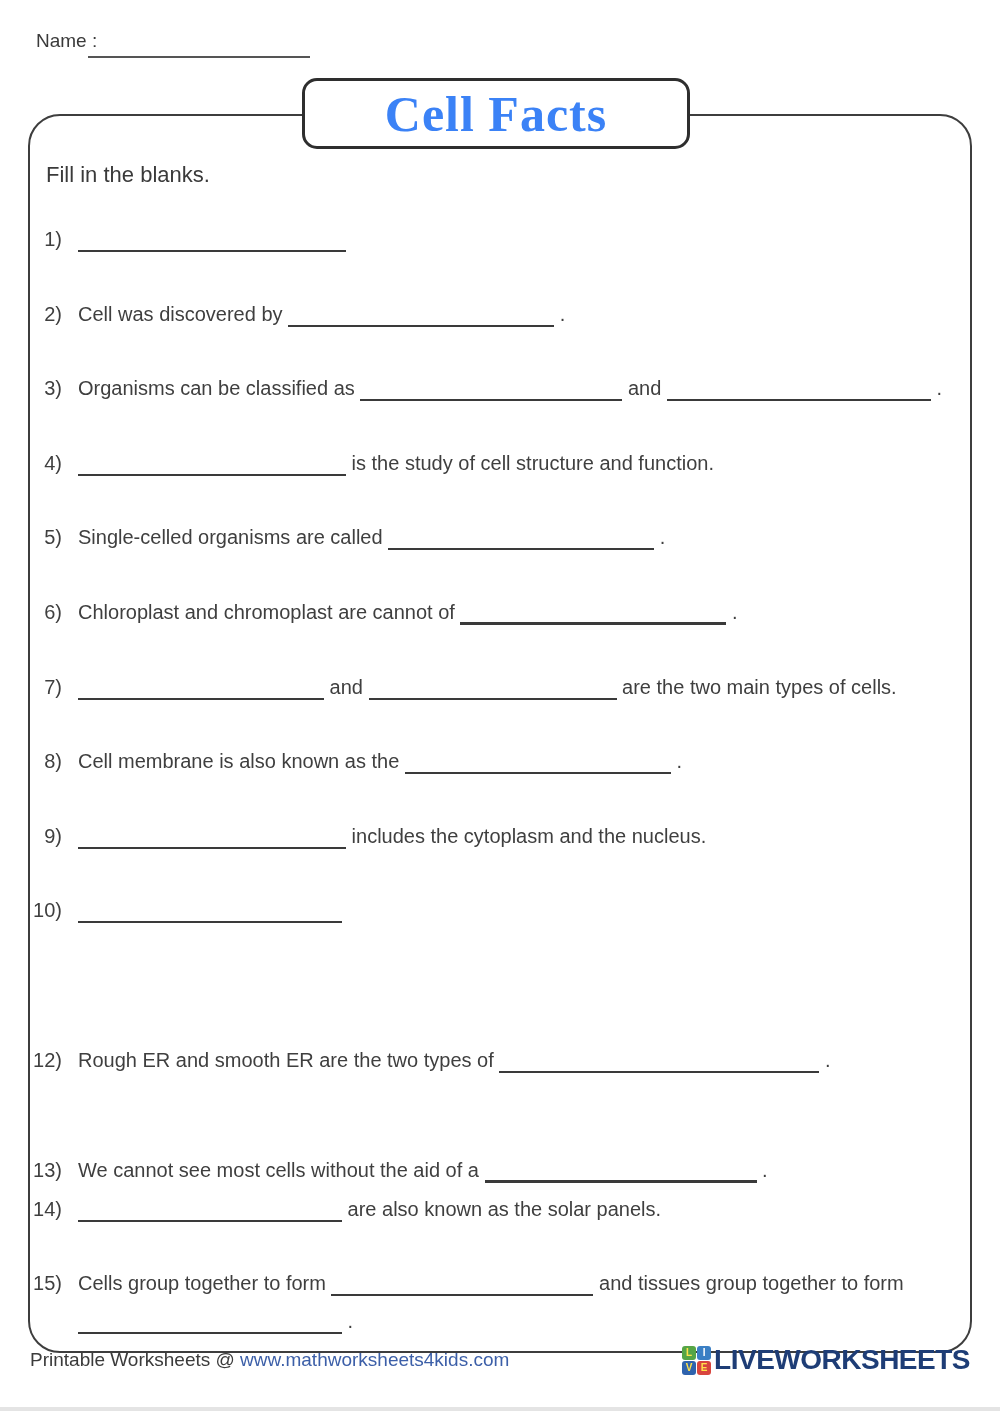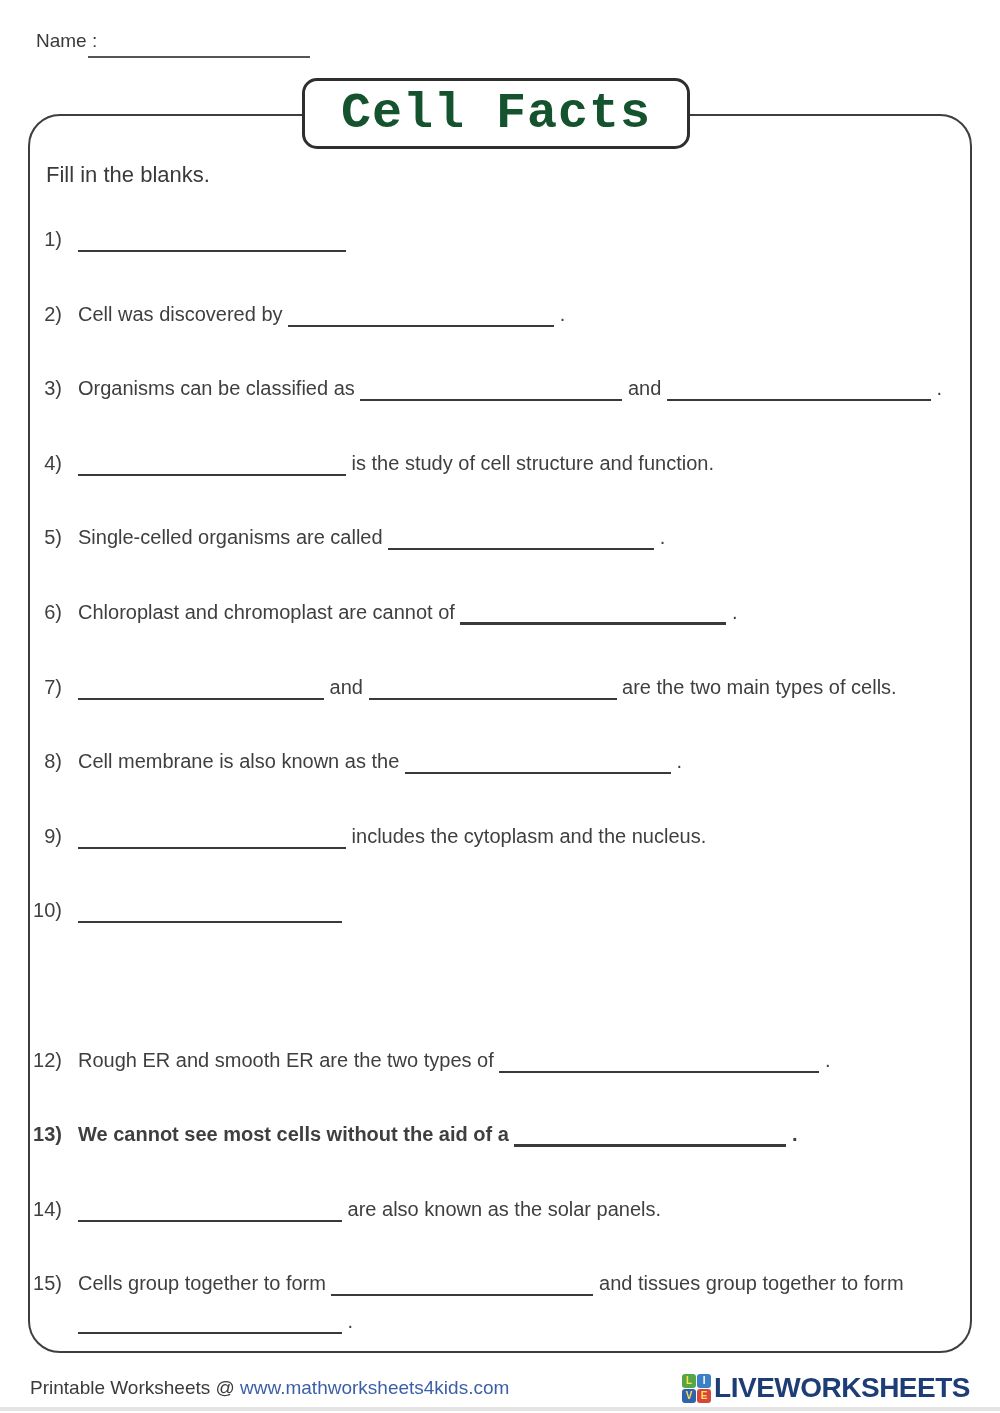--- a/index.html
+++ b/index.html
@@ -24,24 +24,24 @@
   .title-box {
     position:absolute; left:302px; top:78px;
     width:388px; height:71px;
     background:#ffffff;
     border:3px solid #2e2e2e;
     border-radius:15px;
     z-index:2;
     display:flex; align-items:center; justify-content:center;
   }
   .title-text {
-    font-family:Liberation Mono, monospace;
+    font-family:Liberation Serif, serif;
     font-weight:bold;
     font-size:50px;
-    color:#14532d;
+    color:#3b82f6;
     letter-spacing:1px;
     white-space:nowrap;
   }
 
   
   .main-box {
     position:absolute; left:28px; top:114px;
     width:944px; height:1239px;
     border:2px solid #3e3e3e;
     border-radius:32px;
@@ -68,21 +68,21 @@
     display:inline-block;
     height:1em;
     border-bottom:2px solid #3a3a3a;
     position:relative; top:6px;
     vertical-align:baseline;
   }
   .blank.bold { border-bottom-width:3px; }
 
   
   .footer {
-    position:absolute; left:30px; top:1368px; width:940px; height:40px;
+    position:absolute; left:30px; top:1340px; width:940px; height:40px;
     display:flex; justify-content:space-between; align-items:center; z-index:2;
   }
   .footer-left { font-size:19px; color:#3b3b3b; }
   .footer-link { color:#3c5fa8; text-decoration:none; }
   .brand { display:flex; align-items:center; gap:3px; }
   .brand-icon {
     display:grid;
     grid-template-columns:14px 14px;
     grid-template-rows:14px 14px;
     gap:1px;
@@ -123,21 +123,21 @@
     <div class="q-row" style="top: 295px;"><span class="q-num">2)</span><span>Cell was discovered by</span> <span class="blank" style="width: 266px;"></span> <span>.</span> </div>
     <div class="q-row" style="top: 369px;"><span class="q-num">3)</span><span>Organisms can be classified as</span> <span class="blank" style="width: 262px;"></span> <span>and</span> <span class="blank" style="width: 264px;"></span> <span>.</span> </div>
     <div class="q-row" style="top: 444px;"><span class="q-num">4)</span><span class="blank" style="width: 268px;"></span> <span>is the study of cell structure and function.</span> </div>
     <div class="q-row" style="top: 518px;"><span class="q-num">5)</span><span>Single-celled organisms are called</span> <span class="blank" style="width: 266px;"></span> <span>.</span> </div>
     <div class="q-row" style="top: 593px;"><span class="q-num">6)</span><span>Chloroplast and chromoplast are cannot of</span> <span class="blank bold" style="width: 266px;"></span> <span>.</span> </div>
     <div class="q-row" style="top: 668px;"><span class="q-num">7)</span><span class="blank" style="width: 246px;"></span> <span>and</span> <span class="blank" style="width: 248px;"></span> <span>are the two main types of cells.</span> </div>
     <div class="q-row" style="top: 742px;"><span class="q-num">8)</span><span>Cell membrane is also known as the</span> <span class="blank" style="width: 266px;"></span> <span>.</span> </div>
     <div class="q-row" style="top: 817px;"><span class="q-num">9)</span><span class="blank" style="width: 268px;"></span> <span>includes the cytoplasm and the nucleus.</span> </div>
     <div class="q-row" style="top: 891px;"><span class="q-num">10)</span><span class="blank" style="width: 264px;"></span>  </div>
     <div class="q-row" style="top: 1041px;"><span class="q-num">12)</span><span>Rough ER and smooth ER are the two types of</span> <span class="blank" style="width: 320px;"></span> <span>.</span> </div>
-    <div class="q-row" style="top: 1115px; font-weight: bold;"><span class="q-num">13)</span><span>We cannot see most cells without the aid of a</span> <span class="blank bold" style="width: 272px;"></span> <span>.</span> </div>
+    <div class="q-row" style="top: 1151px;"><span class="q-num">13)</span><span>We cannot see most cells without the aid of a</span> <span class="blank bold" style="width: 272px;"></span> <span>.</span> </div>
     <div class="q-row" style="top: 1190px;"><span class="q-num">14)</span><span class="blank" style="width: 264px;"></span> <span>are also known as the solar panels.</span> </div>
     <div class="q-row" style="top: 1264px;"><span class="q-num">15)</span><span>Cells group together to form</span> <span class="blank" style="width: 262px;"></span> <span>and tissues group together to form</span> <br><span class="blank" style="width: 264px;"></span> <span>.</span> </div>
   </div>
 
 <div class="footer">
   <div class="footer-left">
     <span>Printable Worksheets @ </span><a class="footer-link" href="#">www.mathworksheets4kids.com</a>
   </div>
   <div class="brand">
     <span class="brand-icon">

